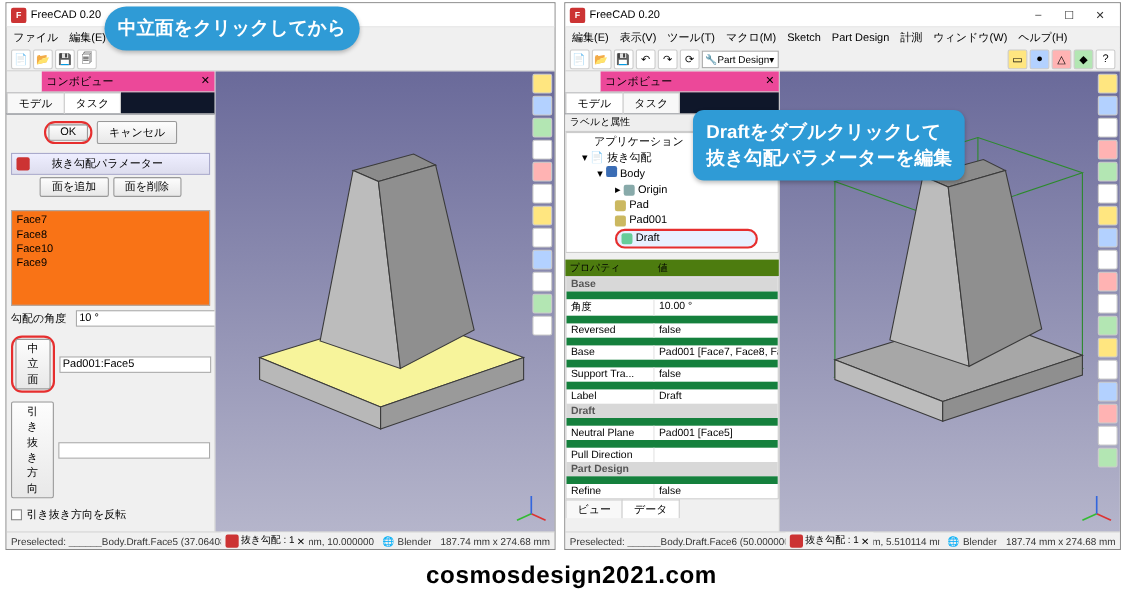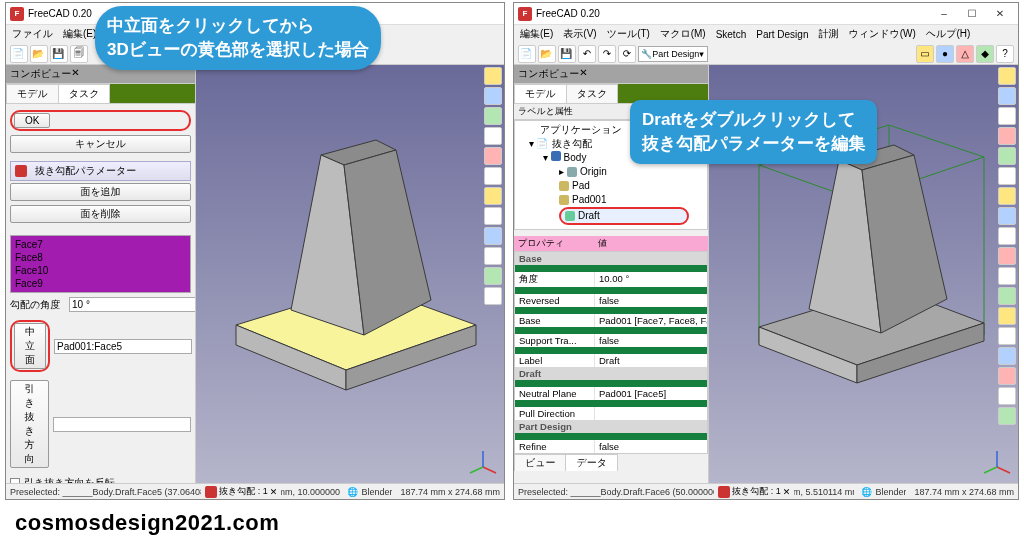--- a/index.html
+++ b/index.html
@@ -14,31 +14,31 @@
   .menubar { height: 18px; display: flex; gap: 10px; padding: 0 6px; font-size: 10px; align-items: center; background: #f0f0f0; }
   .toolbar { height: 22px; display: flex; gap: 2px; padding: 2px 4px; align-items: center; background: #f0f0f0; border-bottom: 1px solid #ccc; }
   .tbtn { width: 18px; height: 18px; border: 1px solid #ccc; border-radius: 2px; display: inline-flex; align-items: center; justify-content: center; font-size: 10px; background: #fff; }
   .tbtn.y { background: #ffe680; }
   .tbtn.b { background: #b3d1ff; }
   .tbtn.g { background: #b3e6b3; }
   .tbtn.r { background: #ffb3b3; }
   .wb-select { height: 16px; font-size: 9px; border: 1px solid #aaa; background: #fff; padding: 0 2px; min-width: 70px; display: inline-flex; align-items: center; }
   .body { display: flex; height: calc(100% - 22px - 18px - 22px - 16px); }
   .panel { width: 190px; background: #f0f0f0; border-right: 1px solid #ccc; display: flex; flex-direction: column; font-size: 10px; }
-  .panel-hdr { display: flex; padding: 2px 4px; background: #a3a3a3; border-bottom: 1px solid #ccc; }
-  .tabs { display: flex; border-bottom: 1px solid #ccc; background: #4d7c0f; }
+  .panel-hdr { display: flex; justify-content: space-between; padding: 2px 4px; background: #ec4899; border-bottom: 1px solid #ccc; margin-left: 32px; }
+  .tabs { display: flex; border-bottom: 1px solid #ccc; background: #0f172a; }
   .tab { padding: 2px 10px; font-size: 10px; border: 1px solid #ccc; border-bottom: none; background: #f8f8f8; margin-right: -1px; }
   .tab.active { background: #fff; }
   .panel-body { padding: 4px; flex: 1; overflow: hidden; display: flex; flex-direction: column; }
-  .btnrow { display: flex; gap: 4px; justify-content: center; margin: 2px 0 8px 0; flex-direction: column; }
+  .btnrow { display: flex; gap: 4px; justify-content: center; margin: 2px 0 8px 0; }
   .btn { font-size: 10px; padding: 1px 10px; border: 1px solid #999; background: linear-gradient(#fdfdfd,#e8e8e8); border-radius: 2px; }
   .highlight-red { border: 2px solid #e62e2e; border-radius: 10px; padding: 1px 2px; }
-  .section-title { background: linear-gradient(#eef,#dde); border: 1px solid #aac; padding: 2px 4px; font-size: 10px; display: flex; align-items: center; gap: 8px; }
+  .section-title { background: linear-gradient(#eef,#dde); border: 1px solid #aac; padding: 2px 4px; font-size: 10px; display: flex; align-items: center; gap: 20px; }
   .section-title .gear { width: 12px; height: 12px; background: #c33; border-radius: 2px; }
-  .facelist { background: #a21caf; border: 1px solid #aaa; height: 95px; padding: 2px 4px; font-size: 10px; line-height: 1.3; margin-top: 4px; }
+  .facelist { background: #f97316; border: 1px solid #aaa; height: 95px; padding: 2px 4px; font-size: 10px; line-height: 1.3; margin-top: 4px; }
   .row { display: flex; align-items: center; gap: 4px; margin: 4px 0; font-size: 10px; }
   .row label { min-width: 55px; }
   .row input[type=text] { flex: 1; border: 1px solid #aaa; font-size: 10px; padding: 0 2px; height: 15px; background: #fff; }
   .cb { width: 10px; height: 10px; border: 1px solid #888; background: #fff; display: inline-block; }
   .viewport { flex: 1; position: relative; background: linear-gradient(#6a6a9a, #b5b5cb); overflow: hidden; }
   .vp-toolbar-r { position: absolute; right: 2px; top: 2px; display: flex; flex-direction: column; gap: 2px; }
   .vp-toolbar-r .tbtn { width: 18px; height: 18px; }
   .axes { position: absolute; bottom: 6px; right: 6px; width: 30px; height: 30px; }
   .statusbar { height: 16px; background: #f0f0f0; border-top: 1px solid #ccc; display: flex; align-items: center; font-size: 9px; padding: 0 4px; gap: 8px; color: #333; }
   .statusbar .seg { white-space: nowrap; overflow: hidden; }
@@ -55,30 +55,30 @@
   .tico.b { background: #3b6db5; }
   .tico.g { background: #8aa; }
   .tico.y { background: #cbb860; }
   .tico.p { background: #6c9; }
   .draft-hl { border: 2px solid #e62e2e; border-radius: 10px; padding: 0 4px; display: inline-flex; align-items: center; gap: 3px; background: #e8f0ff; width: 130px; }
   .props { border: 1px solid #ccc; font-size: 9.5px; background: #fff; }
   .props .hdr, .props .grp { background: #d8d8d8; padding: 1px 4px; font-weight: bold; color: #555; }
   .props .prow { display: flex; border-top: 7px solid #15803d; }
   .props .pk { width: 80px; padding: 1px 4px; border-right: 1px solid #e3e3e3; }
   .props .pv { flex: 1; padding: 1px 4px; overflow: hidden; white-space: nowrap; }
-  .prop-thead { display: flex; background: #f9a8d4; }
+  .prop-thead { display: flex; background: #4d7c0f; }
   .prop-thead div { padding: 1px 4px; font-size: 9px; }
   .bottom-tabs { display: flex; font-size: 10px; }
   .bottom-tabs .tab { padding: 1px 10px; }
 
   .callout { position: absolute; background: #2f9bd6; color: #fff; font-size: 17px; font-weight: 600; padding: 8px 12px; border-radius: 10px; line-height: 1.4; box-shadow: 0 2px 4px rgba(0,0,0,.25); }
   .callout.left-cb { left: 95px; top: 6px; border-radius: 27px; }
   .callout.right-cb { left: 630px; top: 100px; }
 
-  .footer { position: absolute; left: 15px; right: 0; bottom: 2px; font-size: 22px; font-weight: 600; letter-spacing: .5px; font-family: "Segoe UI", sans-serif; }
+  .footer { position: absolute; left: 15px; right: 0; bottom: 2px; text-align: center; font-size: 22px; font-weight: 600; letter-spacing: .5px; font-family: "Segoe UI", sans-serif; }
 
   
   .shape-svg { position: absolute; }
 </style>
 </head>
 <body>
 
 <div class="shot left">
   <div class="titlebar">
     <span class="ico">F</span>
@@ -362,20 +362,19 @@
   </div>
   <div class="statusbar">
     <span class="seg" style="flex:1">Preselected: ______Body.Draft.Face6 (50.000000 mm, 48.295349 mm, 5.510114 mm)</span>
     <span class="seg">🌐 <span>Blender</span></span>
     <span class="seg">187.74 mm x 274.68 mm</span>
   </div>
 </div>
 
 <div class="callout left-cb">
   <div>中立面をクリックしてから</div>
-  <div>3Dビューの黄色部を選択した場合</div>
 </div>
 <div class="callout right-cb">
   <div>Draftをダブルクリックして</div>
   <div>抜き勾配パラメーターを編集</div>
 </div>
 
 <div class="footer">cosmosdesign2021.com</div>
 
 </body></html>

